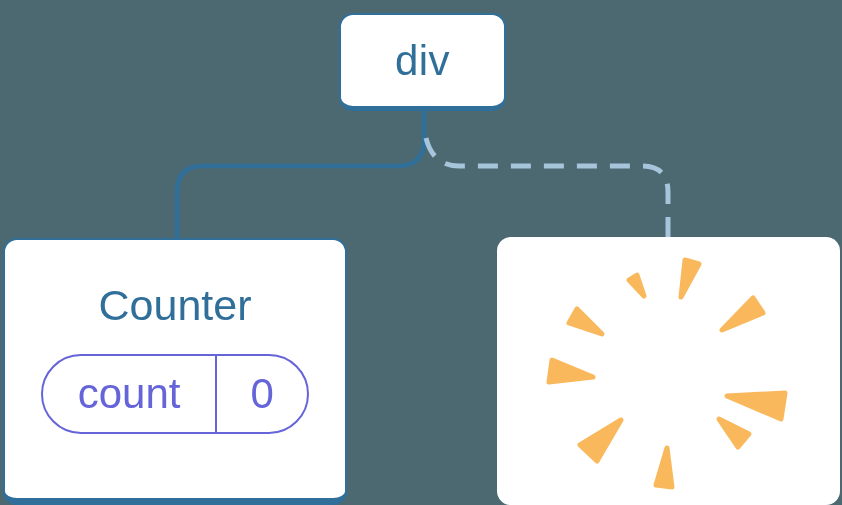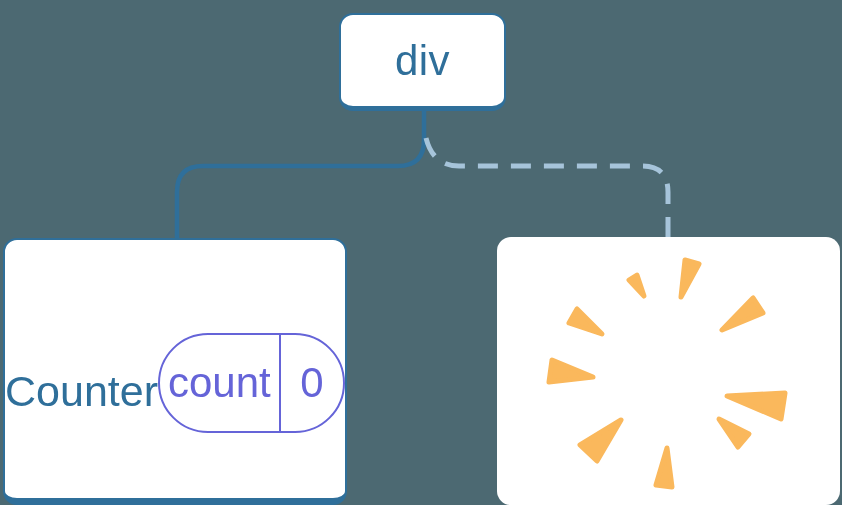--- a/index.html
+++ b/index.html
@@ -20,28 +20,28 @@
     left: 339px; top: 13px; width: 167px; height: 98px;
     border: 2.5px solid #2F6F9A; border-bottom-width: 5px;
     display: flex; align-items: center; justify-content: center;
   }
   .root-label {
     font-size: 42px; color: #2F6F9A; letter-spacing: 0.5px;
   }
   .counter-card {
     left: 3px; top: 238px; width: 344px; height: 267px;
     border: 2px solid #2F6F9A; border-bottom-width: 7px;
-    display: flex; flex-direction: row; align-items: center;
+    display: flex; flex-direction: column; align-items: center;
   }
   .counter-title {
     margin-top: 44px; font-size: 43px; color: #2F6F9A;
     line-height: 1;
   }
   .state-pill {
-    margin-top: 27px; width: 268px; height: 100px;
+    margin-top: 27px; width: 268px; height: 80px;
     border: 2px solid #6564D8; border-radius: 52px;
     box-sizing: border-box; display: flex; overflow: hidden;
   }
   .state-key {
     width: 66%; display: flex; align-items: center; justify-content: center;
     font-size: 42px; color: #6564D8;
     border-right: 2px solid #6564D8; box-sizing: border-box;
   }
   .state-value {
     flex: 1; display: flex; align-items: center; justify-content: center;

